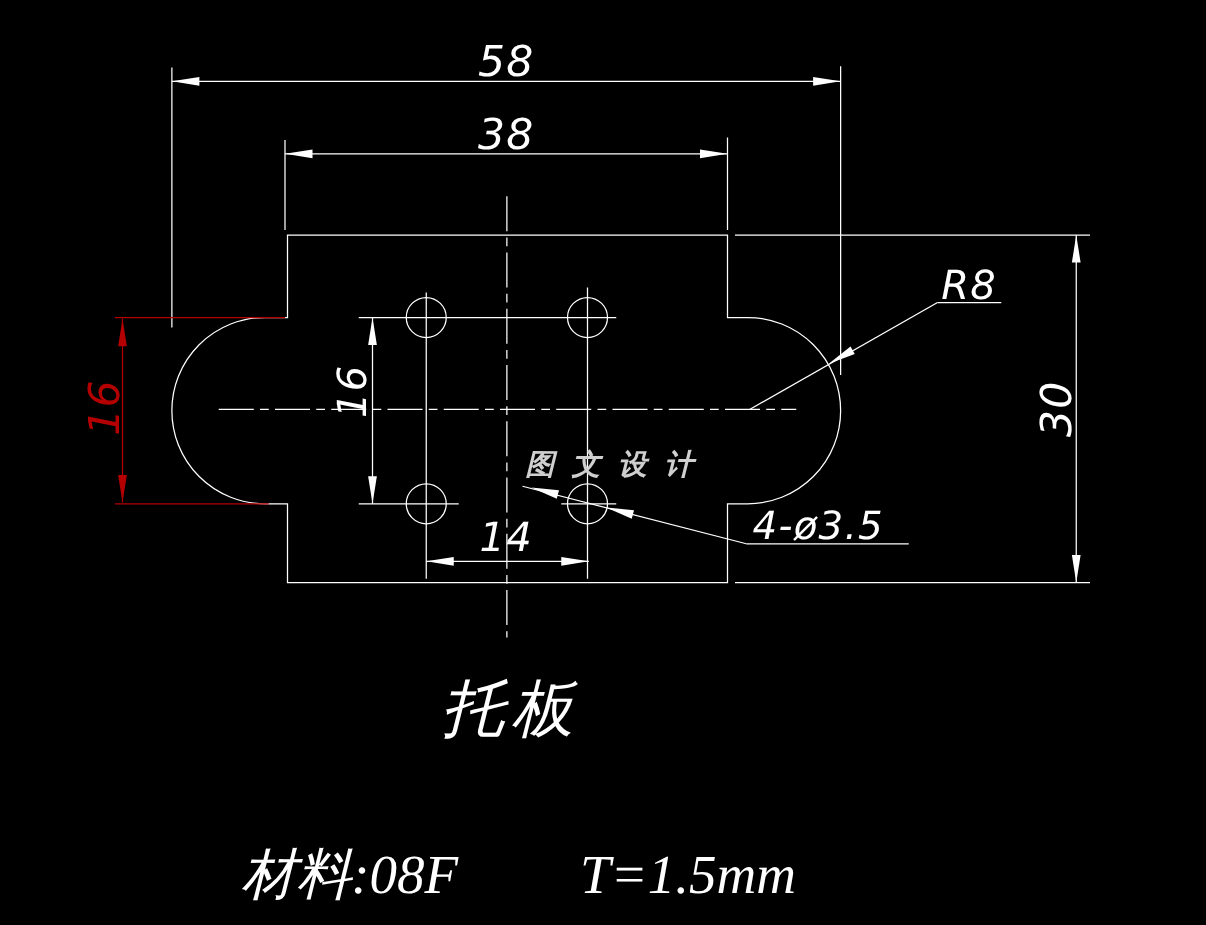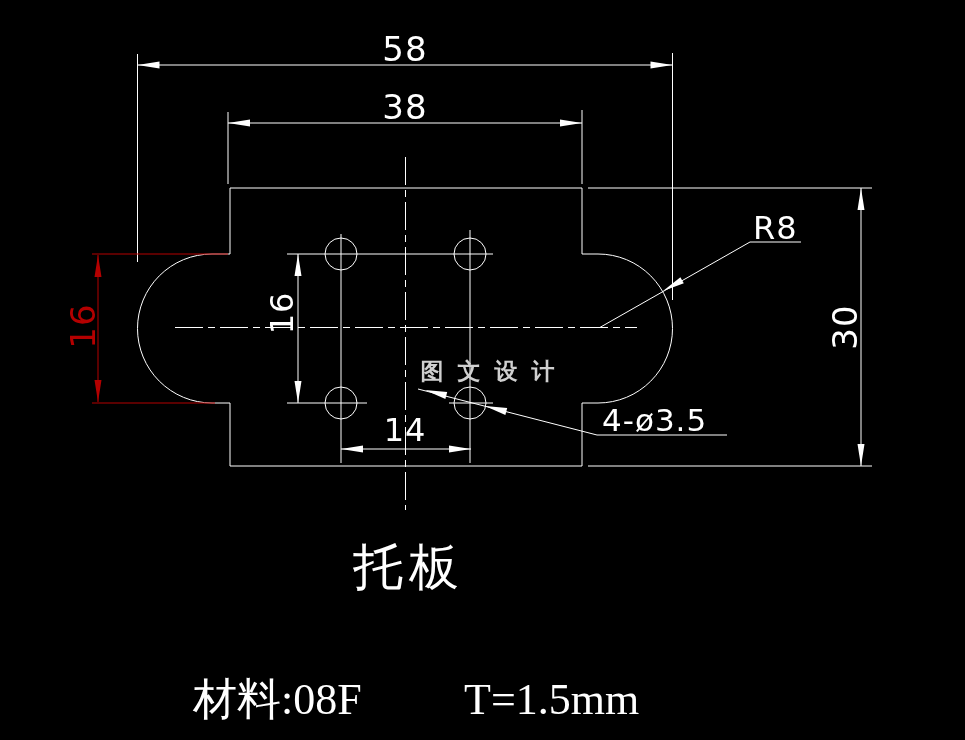--- a/index.html
+++ b/index.html
@@ -1,16 +1,16 @@
 <!DOCTYPE html>
 <html style="--bg: #000000; --line: #ffffff; --red: #b40000; --wm: #cfcfcf;"><head>
 <meta charset="utf-8">
 <style>
   html,body{margin:0;padding:0;background:#000;}
-  .stage{position:relative;width:965px;height:740px;background:var(--bg,#000);overflow:hidden;}
+  .stage{position:relative;width:965px;height:740px;background:var(--bg,#000);overflow:hidden;font-style:italic;}
   svg{display:block}
   .w-line{stroke:var(--line,#fff);stroke-width:1;fill:none;}
   .w-fill{fill:var(--line,#fff);stroke:none;}
   .r-line{stroke:var(--red,#b40000);stroke-width:1;fill:none;}
   .r-fill{fill:var(--red,#b40000);stroke:none;}
   .centerline{stroke-dasharray:28 5 7 5;}
   text{fill:var(--line,#fff);font-family:"DejaVu Sans","Liberation Sans",sans-serif;}
   .dim-text{font-size:34px;letter-spacing:1px;}
   .dim-text-sm{font-size:32px;letter-spacing:1px;}
   .note-text{font-size:31px;letter-spacing:1px;}

